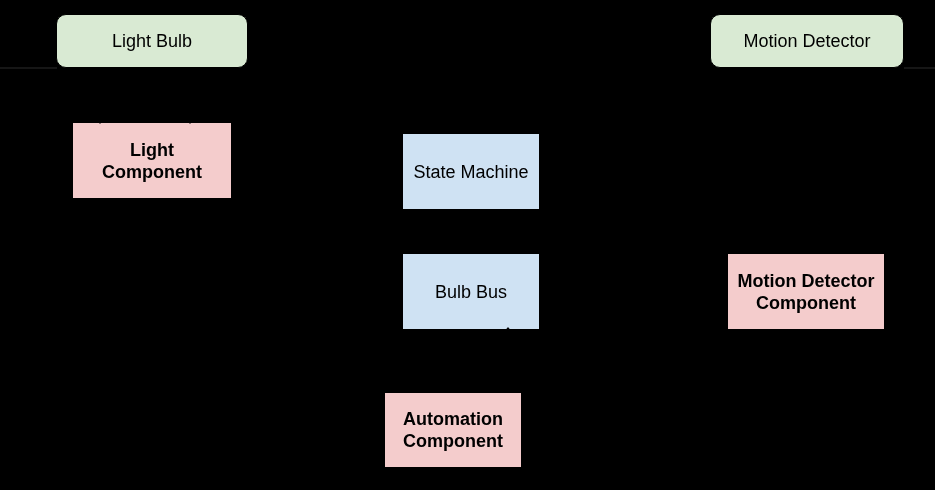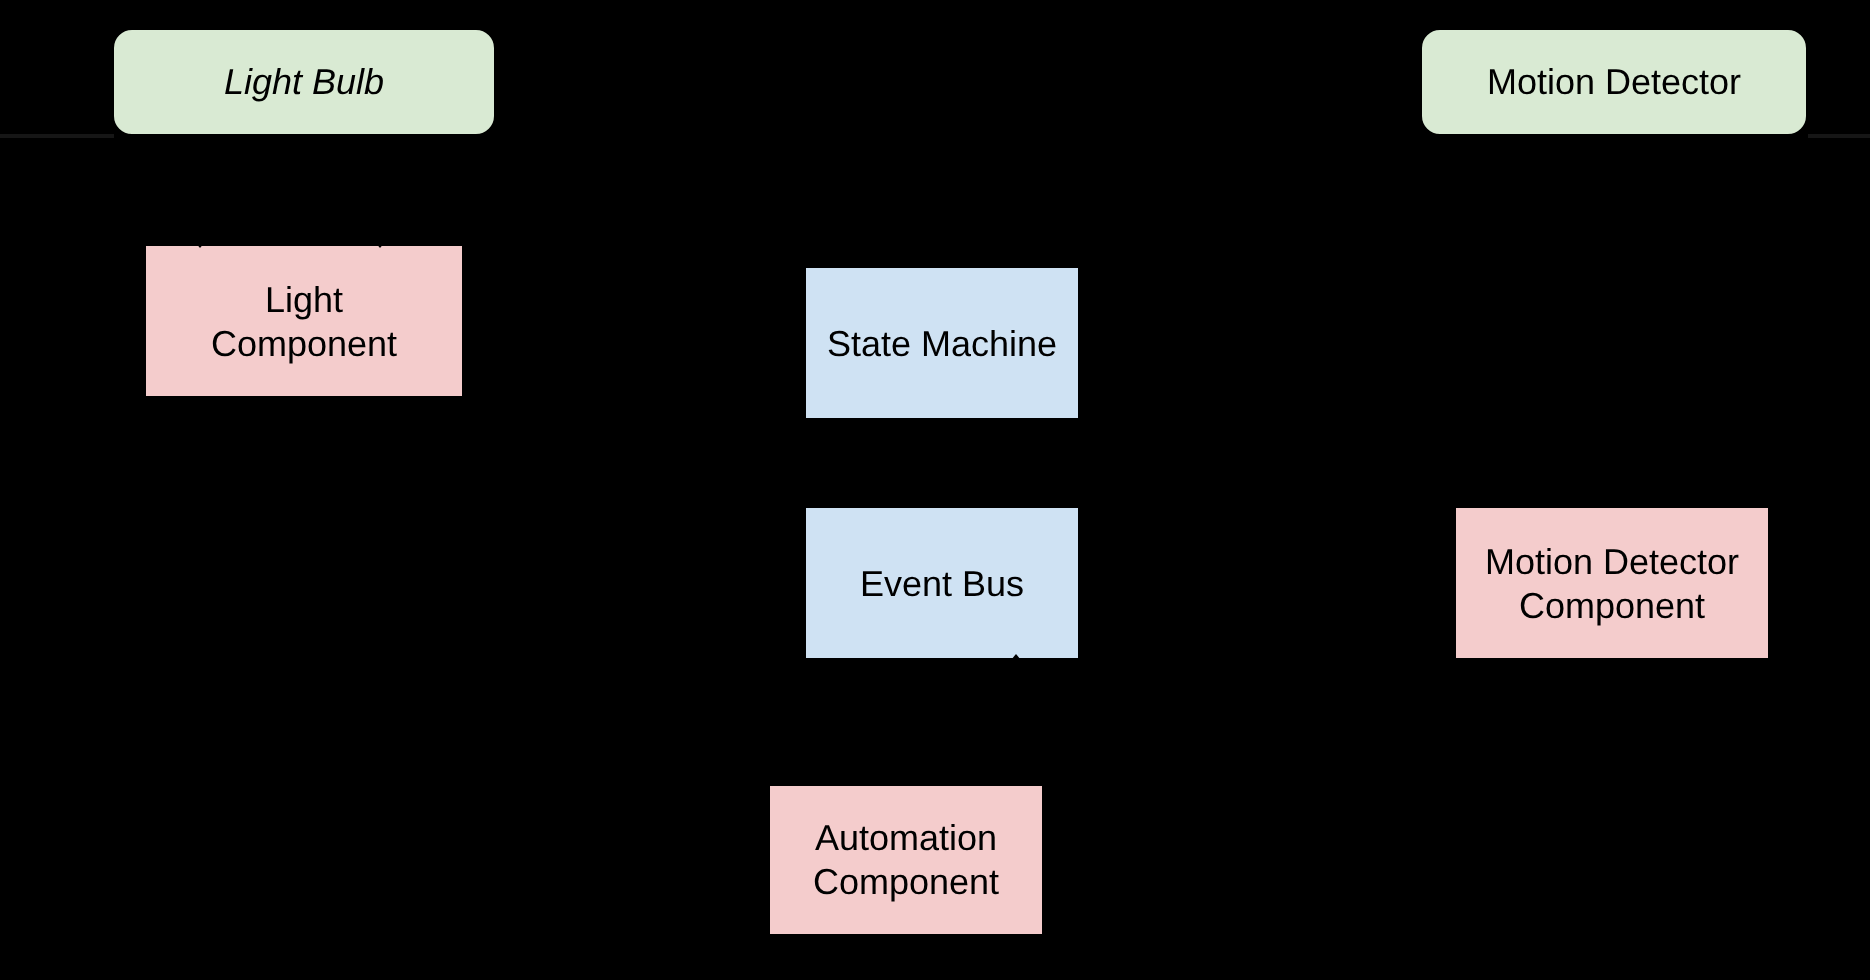--- a/index.html
+++ b/index.html
@@ -30,23 +30,24 @@
   }
   .device {
     background: var(--node-green, #d9ead3);
     border-radius: 10px;
   }
   .service {
     background: var(--node-blue, #cfe2f3);
   }
   .component {
     background: var(--node-pink, #f4cccc);
+    font-weight: bold;
   }
   
-  #light-bulb            { left: 56px;  top: 14px;  width: 192px; height: 54px; font-style: italic; }
+  #light-bulb            { left: 56px;  top: 14px;  width: 192px; height: 54px; }
   #motion-detector       { left: 710px; top: 14px;  width: 194px; height: 54px; }
   #light-component       { left: 72px;  top: 122px; width: 160px; height: 77px; }
   #state-machine         { left: 402px; top: 133px; width: 138px; height: 77px; }
   #service-registry      { left: 72px;  top: 253px; width: 160px; height: 77px; }
   #event-bus             { left: 402px; top: 253px; width: 138px; height: 77px; }
   #motion-detector-component { left: 727px; top: 253px; width: 158px; height: 77px; }
   #automation-component  { left: 384px; top: 392px; width: 138px; height: 76px; }
 
   
   .boundary-line {
@@ -81,21 +82,21 @@
   <div class="node device" id="light-bulb">Light Bulb</div>
 
   <div class="node device" id="motion-detector">Motion Detector</div>
 
   <div class="node component" id="light-component">Light
 Component</div>
 
   <div class="node service" id="state-machine">State Machine</div>
 
 
-  <div class="node service" id="event-bus">Event Bus</div>
+  <div class="node service" id="event-bus">Bulb Bus</div>
 
   <div class="node component" id="motion-detector-component">Motion Detector
 Component</div>
 
   <div class="node component" id="automation-component">Automation
 Component</div>
 
   <div class="arrowhead down" id="arrowhead-light-1"></div>
   <div class="arrowhead down" id="arrowhead-light-2"></div>
   <div class="arrowhead up" id="arrowhead-eventbus"></div>

